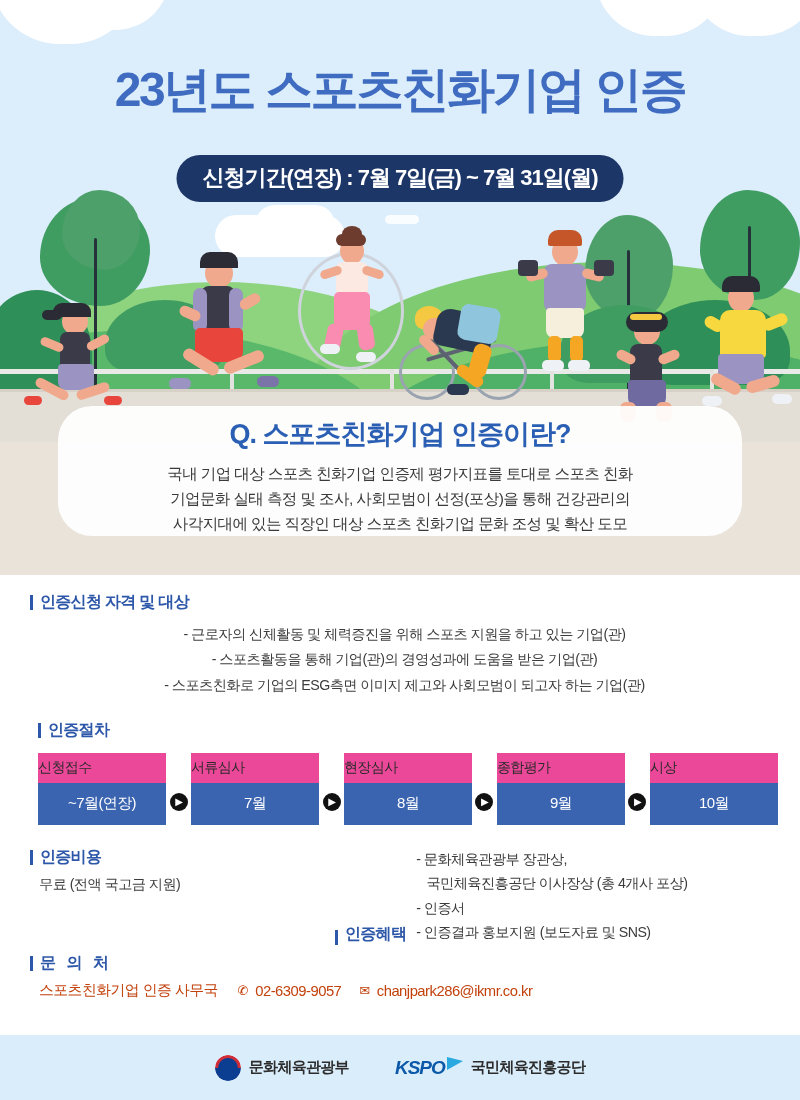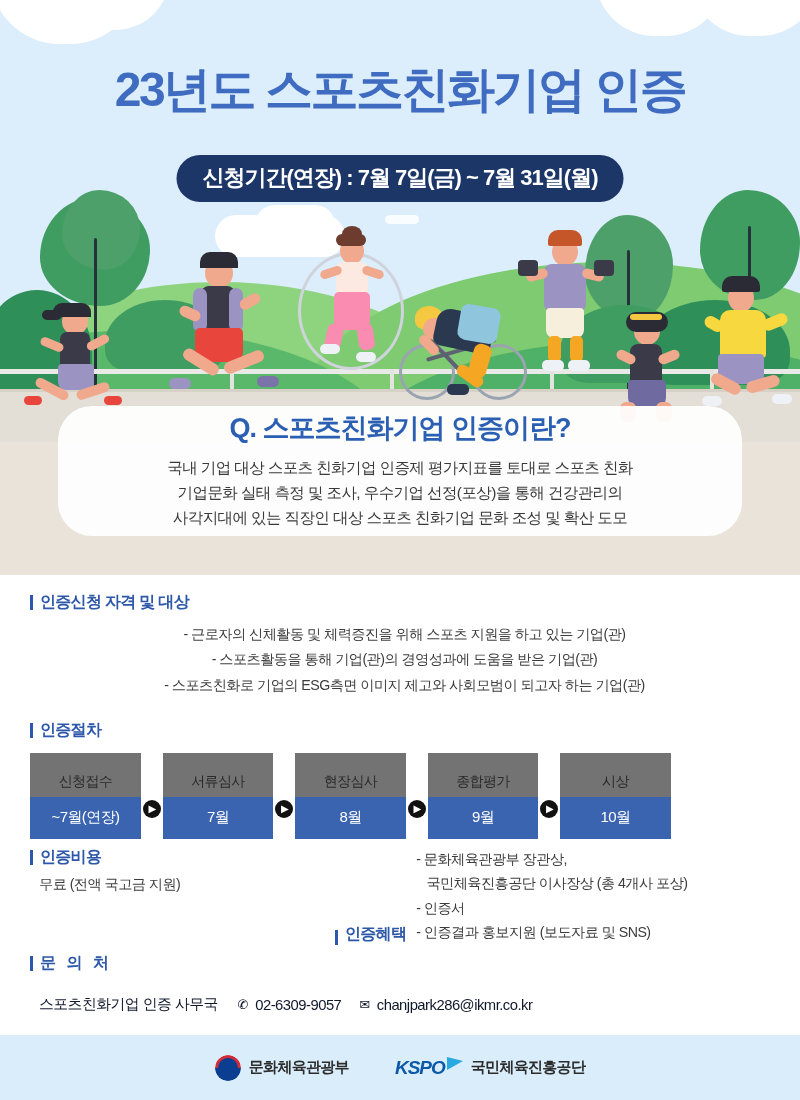--- a/index.html
+++ b/index.html
@@ -50,21 +50,21 @@
 
   
   .fig { position:absolute; }
   .sk { position:absolute; border-radius:6px; }
 
   
   .qcard {
     position:absolute; left:58px; top:406px; width:684px; height:130px;
     background:rgba(255,255,255,.93); border-radius:34px;
     display:flex; flex-direction:column; align-items:center;
-    padding-top:4px;
+    padding-top:10px;
   }
   .qtitle { font-size:27px; font-weight:bold; color:#2a5fb4; letter-spacing:-1px; }
   .qbody { margin-top:9px; text-align:center; color:#3a3a3a; font-size:15.5px; line-height:1.62; letter-spacing:-.6px; }
 
   
   .headline {
     position:absolute; left:0; top:58px; width:800px; text-align:center;
     font-size:48px; font-weight:bold; color:#3f6cc0; letter-spacing:-2.5px;
   }
   .datepill {
@@ -80,43 +80,43 @@
     display:flex; align-items:center; gap:7px;
     font-size:16px; font-weight:bold; color:#2d57a8; letter-spacing:-.7px;
   }
   .sec-h .bar { display:inline-block; width:3px; height:15px; background:#2d57a8; }
   .bullets { margin-top:9px; color:#3c3c3c; font-size:14.2px; line-height:1.78; letter-spacing:-.55px; }
 
   
   .steps { display:flex; align-items:stretch; margin-top:12px; }
   .step { width:134px; }
   .step .top {
-    background:#737373; color:#2a2a2a; font-size:14px; text-align:center;
-    padding:20px 0 6px; letter-spacing:-.6px;
+    background:#ec4899; color:#2a2a2a; font-size:14px; 
+    padding:6px 0 6px; letter-spacing:-.6px;
   }
   .step .bot {
     background:#3a63b0; color:#fff; font-size:15px; text-align:center;
     padding:11px 0 12px; letter-spacing:-.6px; font-weight:500;
   }
   .arrowgap { width:26px; display:flex; align-items:center; justify-content:center; padding-top:26px; }
   .arrowdot {
     width:18px; height:18px; border-radius:50%; background:#111;
     display:flex; align-items:center; justify-content:center;
     color:#fff; font-size:10px; line-height:1; padding-left:1px;
   }
 
   .twocol { display:flex; }
   .costcol { width:305px; }
   .benecol { display:flex; gap:10px; }
   .benelist { color:#3c3c3c; font-size:14.2px; line-height:1.72; letter-spacing:-.55px; }
   .subtext { margin-top:7px; color:#3c3c3c; font-size:14.2px; letter-spacing:-.55px; padding-left:9px; }
 
   .contactline {
-    margin-top:21px; padding-left:9px; display:flex; align-items:center;
-    color:#0f172a; font-size:14.8px; letter-spacing:-.5px; gap:7px;
+    margin-top:7px; padding-left:9px; display:flex; align-items:center;
+    color:#c2410c; font-size:14.8px; letter-spacing:-.5px; gap:7px;
   }
   .ci { font-size:13px; }
 
   
   .footer {
     position:absolute; left:0; top:1035px; width:800px; height:65px;
     background:#daedfb; display:flex; align-items:center; justify-content:center; gap:46px;
   }
   .logo { display:flex; align-items:center; gap:8px; }
   .logo-text { font-size:15px; font-weight:bold; color:#2c2c2c; letter-spacing:-.7px; }
@@ -277,41 +277,41 @@
 
     <div class="beige"></div>
 
     <div class="headline">23년도 스포츠친화기업 인증</div>
     <div class="datepill">신청기간(연장) : 7월 7일(금) ~ 7월 31일(월)</div>
 
     <div class="qcard">
       <div class="qtitle">Q. 스포츠친화기업 인증이란?</div>
       <div class="qbody">
         <div>국내 기업 대상 스포츠 친화기업 인증제 평가지표를 토대로 스포츠 친화</div>
-        <div>기업문화 실태 측정 및 조사,  우수기업 선정(포상)을 통해 건강관리의</div>
+        <div>기업문화 실태 측정 및 조사,  사회모범이 선정(포상)을 통해 건강관리의</div>
         <div>사각지대에 있는 직장인 대상 스포츠 친화기업 문화 조성 및 확산 도모</div>
       </div>
     </div>
   </div>
 
   <div class="content">
 
     <div style="position:absolute;left:30px;top:17px;width:740px;">
       <div class="sec-h">
         <span class="bar"></span>
         <span>인증신청 자격 및 대상</span>
       </div>
       <div class="bullets" style="padding-left:9px;text-align:center;">
         <div>- 근로자의 신체활동 및 체력증진을 위해 스포츠 지원을 하고 있는 기업(관)</div>
         <div>- 스포츠활동을 통해 기업(관)의 경영성과에 도움을 받은 기업(관)</div>
         <div>- 스포츠친화로 기업의 ESG측면 이미지 제고와 사회모범이 되고자 하는 기업(관)</div>
       </div>
     </div>
 
-    <div style="position:absolute;left:30px;top:145px;width:641px;">
+    <div style="position:absolute;left:38px;top:145px;width:740px;">
       <div class="sec-h">
         <span class="bar"></span>
         <span>인증절차</span>
       </div>
       <div class="steps">
         <div class="step">
           <div class="top">신청접수</div>
           <div class="bot">~7월(연장)</div>
         </div>
         <div class="arrowgap">

